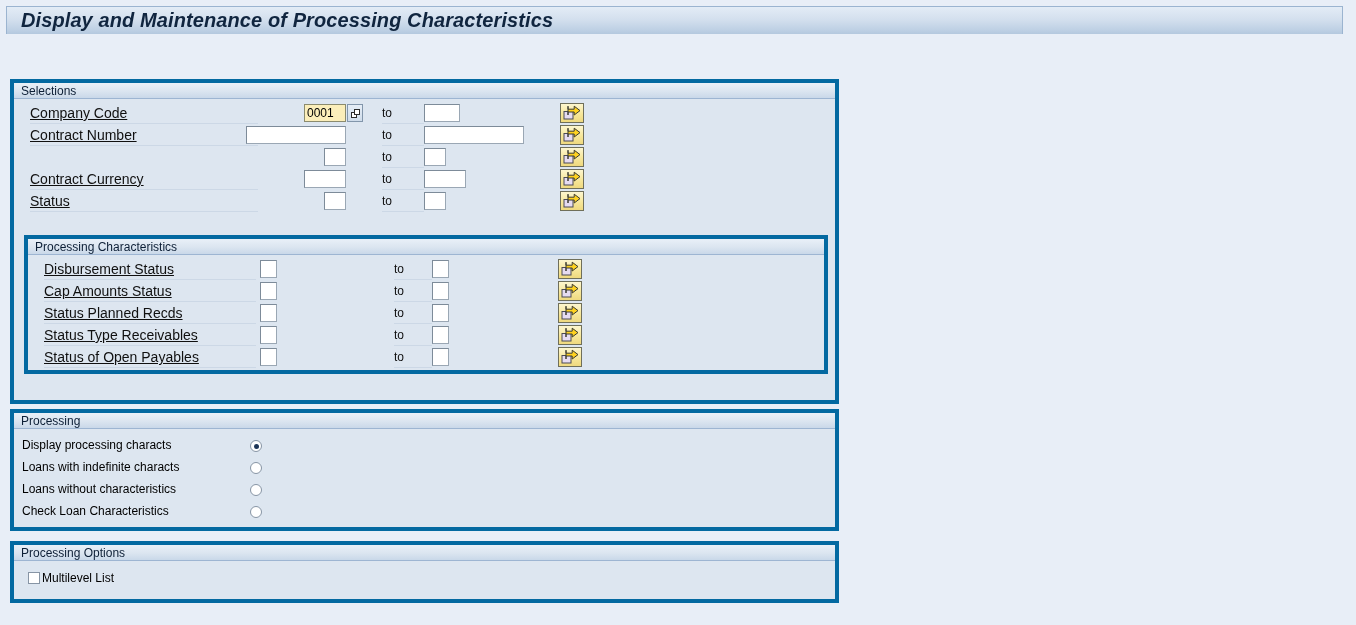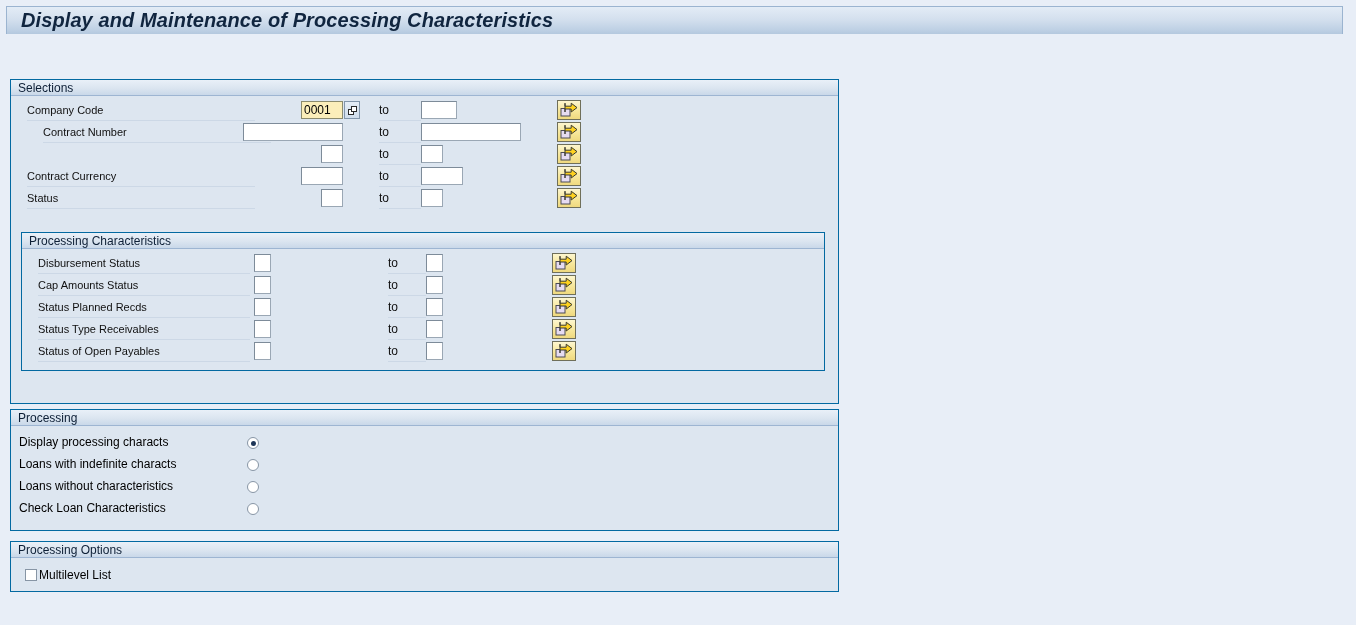--- a/index.html
+++ b/index.html
@@ -83,21 +83,21 @@
     color: #edad7e;
     white-space: nowrap;
     user-select: none;
   }
 
   
   .panel {
     position: absolute;
     box-sizing: border-box;
     background: #dde6f0;
-    border: 1px solid #0369a1;
+    border: 4px solid #0369a1;
   }
   .panel-header {
     height: 16px;
     box-sizing: border-box;
     background: linear-gradient(to bottom, #e9f0f8 0%, #dbe5f0 55%, #c9d8e9 100%);
     border-bottom: 1px solid #9db5d2;
     display: flex;
     align-items: center;
     padding-left: 7px;
     font-size: 12px;
@@ -110,26 +110,27 @@
   .sel-row {
     position: absolute;
     left: 0;
     height: 22px;
   }
   .row-label {
     position: absolute;
     top: 0;
     height: 21px;
     line-height: 20px;
-    font-size: 11px;
+    font-size: 14px;
     color: #101010;
     border-bottom: 1px solid #ccd8e6;
     box-sizing: border-box;
     white-space: nowrap;
     overflow: hidden;
+    text-decoration: underline;
   }
   .to-label {
     position: absolute;
     top: 0;
     height: 21px;
     line-height: 20px;
     font-size: 12px;
     color: #101010;
     border-bottom: 1px solid #ccd8e6;
     box-sizing: border-box;
@@ -272,21 +273,21 @@
           <div class="to-label" style="left: 368px; width: 42px;">to</div>
           <input type="text" class="sapfield" style="left: 410px; width: 36px;">
         </div>
         <div class="ms-btn" style="left: 546px; top: 4px;">
           <svg width="22" height="18" viewBox="0 0 22 18">
             <rect x="3" y="7.5" width="9" height="7.5" fill="#e6dcf2" stroke="#4a4a55" stroke-width="1"></rect>
             <path d="M7 2.2 L7 5.2 L13.2 5.2 L13.2 2.2 L19 6.6 L13.2 11 L13.2 8 L7 8 L7 11 Z" fill="#ffd21f" stroke="#3a3a30" stroke-width="1" stroke-linejoin="miter"></path>
           </svg>
         </div>
         <div class="sel-row" style="top: 26px; width: 100%;">
-          <div class="row-label" style="left: 32px; width: 228px;">Contract Number</div>
+          <div class="row-label" style="left: 16px; width: 228px;">Contract Number</div>
           <input type="text" class="sapfield" style="left: 232px; width: 100px;">
           <div class="to-label" style="left: 368px; width: 42px;">to</div>
           <input type="text" class="sapfield" style="left: 410px; width: 100px;">
         </div>
         <div class="ms-btn" style="left: 546px; top: 26px;">
           <svg width="22" height="18" viewBox="0 0 22 18">
             <rect x="3" y="7.5" width="9" height="7.5" fill="#e6dcf2" stroke="#4a4a55" stroke-width="1"></rect>
             <path d="M7 2.2 L7 5.2 L13.2 5.2 L13.2 2.2 L19 6.6 L13.2 11 L13.2 8 L7 8 L7 11 Z" fill="#ffd21f" stroke="#3a3a30" stroke-width="1" stroke-linejoin="miter"></path>
           </svg>
         </div>
@@ -409,21 +410,21 @@
           <div class="radio-label" style="left: 8px;">Loans without characteristics</div>
           <div class="radio-ctl" style="left: 236px;"></div>
         </div>
         <div class="radio-row" style="top: 72px; width: 100%;">
           <div class="radio-label" style="left: 8px;">Check Loan Characteristics</div>
           <div class="radio-ctl" style="left: 236px;"></div>
         </div>
       </div>
   </div>
 
-  <div class="panel" id="processing-options-panel" style="left:10px; top:541px; width:829px; height:51px;">
+  <div class="panel" id="processing-options-panel" style="left:10px; top:541px; width:829px; height:62px;">
     <div class="panel-header">Processing Options</div>
     <div class="panel-body" id="processing-options-body">
         <div class="cb-row" style="left: 14px; top: 8px;">
           <div class="cb-ctl"></div>
           <div class="cb-label">Multilevel List</div>
         </div>
       </div>
   </div>
 
 </div>

